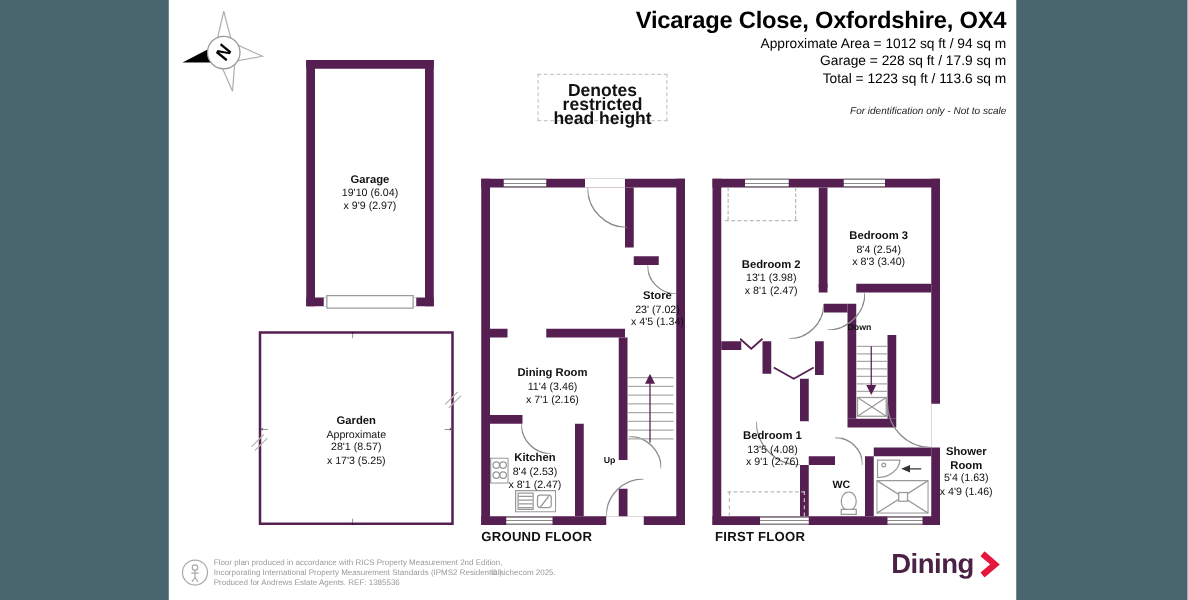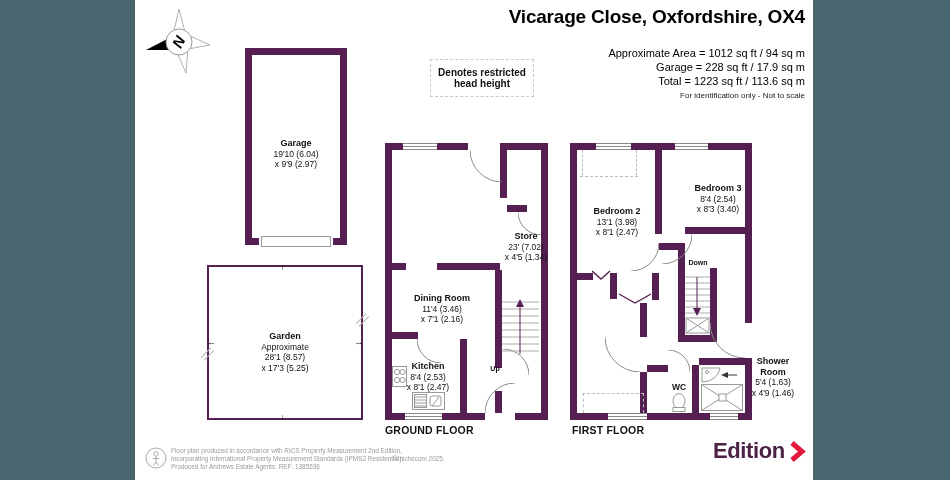--- a/index.html
+++ b/index.html
@@ -9,26 +9,26 @@
   .abs{position:absolute;}
   .wall{position:absolute;background:#552051;}
   .gap{position:absolute;background:#ffffff;}
   .win{position:absolute;background:linear-gradient(#fff 0,#fff 42%,#8a8a8a 42%,#8a8a8a 58%,#fff 58%);border-top:1px solid #8a8a8a;border-bottom:1px solid #8a8a8a;box-sizing:border-box;}
   .arc{position:absolute;}
   .lbl{position:absolute;text-align:center;color:#111;font-size:8.5px;line-height:10.5px;white-space:nowrap;}
   .lbl .nm{font-weight:bold;font-size:9px;}
   .dash-h{position:absolute;border-top:1px dashed #bbb;}
   .dash-v{position:absolute;border-left:1px dashed #bbb;}
   .hdr{position:absolute;top:6px;right:8px;text-align:right;color:#000;}
-  .hdr .title{font-size:19px;font-weight:bold;letter-spacing:-0.2px;margin-bottom:18px;}
+  .hdr .title{font-size:19px;font-weight:bold;letter-spacing:-0.2px;margin-bottom:0;}
   .hdr .line{font-size:11px;line-height:14.2px;}
-  .hdr .small{font-size:8px;margin-top:2px;color:#222;}
-  .legendbox{position:absolute;left:295px;top:59px;width:104px;height:38px;border:1.5px dashed #c9c9c9;box-sizing:border-box;text-align:center;font-size:10px;font-weight:bold;line-height:11px;padding-top:7px;color:#111;}
+  .hdr .small{font-size:8px;margin-top:13px;color:#222;font-style:italic;}
+  .legendbox{position:absolute;left:295px;top:59px;width:104px;height:38px;border:1.5px dashed #c9c9c9;box-sizing:border-box;text-align:center;font-size:14px;font-weight:bold;line-height:11px;padding-top:7px;color:#111;}
   .floorlbl{position:absolute;font-size:10.5px;font-weight:bold;color:#111;letter-spacing:0.2px;}
-  .minilbl{position:absolute;font-size:7px;font-weight:bold;color:#111;text-align:center;}
+  .minilbl{position:absolute;font-size:7px;font-weight:bold;color:#111;}
   .garden{position:absolute;left:72px;top:265px;width:156px;height:155px;border:2.5px solid #552051;box-sizing:border-box;}
   .garr{position:absolute;font-size:9px;color:#222;line-height:9px;}
   .brk{position:absolute;width:3px;height:14px;border-left:1.5px solid #b5b5b5;border-right:1.5px solid #b5b5b5;transform:rotate(45deg);}
   .footer-line{font-size:6.4px;line-height:8.2px;color:#9a9a9a;white-space:nowrap;}
   .brand{position:absolute;left:578px;top:438px;display:flex;align-items:center;gap:5px;}
   .brand .word{font-size:22px;font-weight:bold;color:#4B2144;letter-spacing:-0.4px;}
 </style>
 </head>
 <body>
 
@@ -267,24 +267,29 @@
         <line x1="0.5" y1="0.5" x2="41.5" y2="26.5" stroke="#999"></line>
           <line x1="41.5" y1="0.5" x2="0.5" y2="26.5" stroke="#999"></line>
         <rect x="18" y="10" width="7" height="7" fill="#fff" stroke="#999"></rect>
       </svg>
 
       <div class="lbl" style="left:7px;top:63px;width:80px;">
         <div class="nm">Bedroom 2</div>
         <div>13'1 (3.98)</div>
         <div>x 8'1 (2.47)</div>
       </div>
-      <div class="lbl" style="left:108px;top:40px;width:80px;">
+      <div class="lbl" style="left:93px;top:40px;width:80px;">
         <div class="nm">Bedroom 3</div>
         <div>8'4 (2.54)</div>
         <div>x 8'3 (3.40)</div>
+      </div>
+      <div class="lbl" style="left:8px;top:200px;width:80px;">
+        <div class="nm">Bedroom 1</div>
+        <div>13'5 (4.08)</div>
+        <div>x 9'1 (2.76)</div>
       </div>
       <div class="minilbl" style="left:96px;top:239px;width:26px;font-size:8.5px;">WC</div>
     </div>
     <div class="floorlbl" style="left:437px;top:424px;">FIRST FLOOR</div>
 
     <div class="lbl" style="left:603px;top:356px;width:70px;">
       <div class="nm">Shower</div>
       <div class="nm">Room</div>
       <div>5'4 (1.63)</div>
       <div>x 4'9 (1.46)</div>
@@ -300,20 +305,20 @@
       <path d="M11 9.5 L11 15 M8 11.5 L14 11.5 M11 15 L8.5 18.5 M11 15 L13.5 18.5" fill="none" stroke="#aaa"></path>
     </svg>
     <div class="abs" style="left:36px;top:447px;">
       <div class="footer-line">Floor plan produced in accordance with RICS Property Measurement 2nd Edition,</div>
       <div class="footer-line">Incorporating International Property Measurement Standards (IPMS2 Residential).</div>
       <div class="footer-line">Produced for Andrews Estate Agents.   REF: 1385536</div>
     </div>
     <div class="abs footer-line" style="left:258px;top:455px;">© nichecom 2025.</div>
 
     <div class="brand">
-      <span class="word">Edition</span>
+      <span class="word">Dining</span>
       <svg width="16" height="21">
         <path d="M2 2 L12 10.5 L2 19" fill="none" stroke="#E4173C" stroke-width="5"></path>
       </svg>
     </div>
 
   </div>
 </div>
 
 </body></html>

